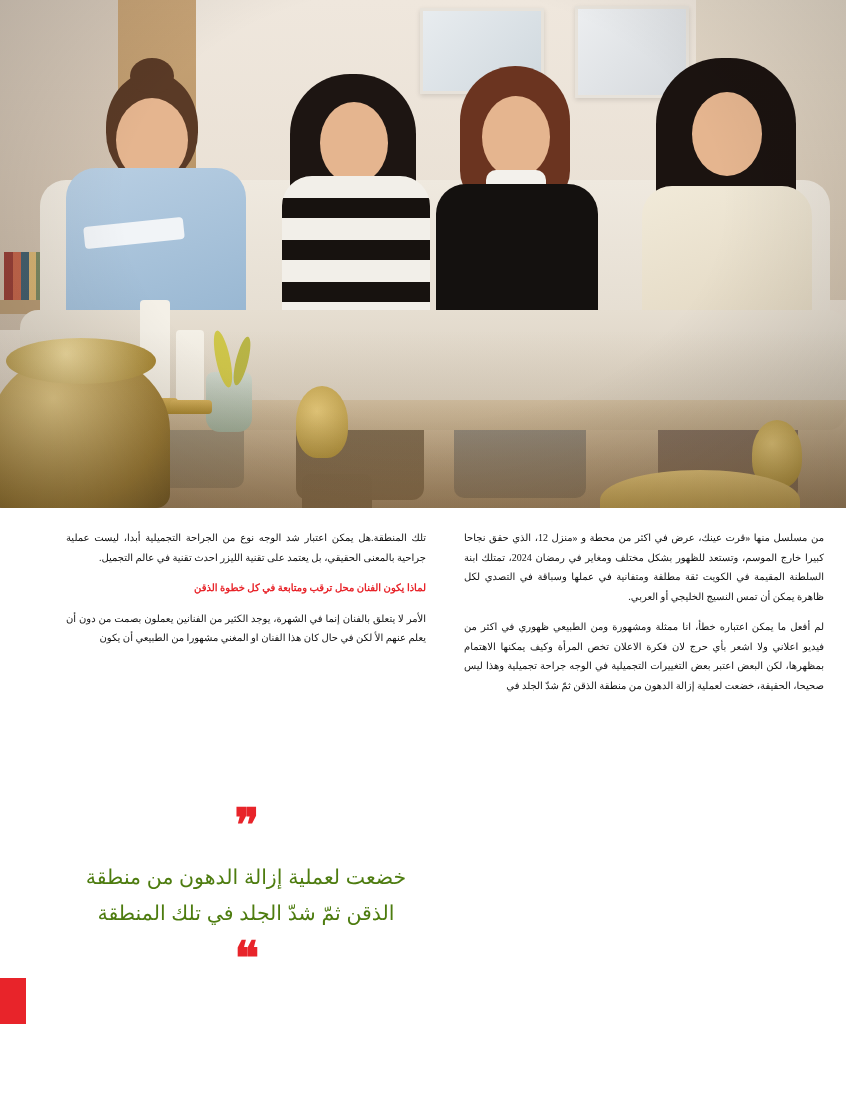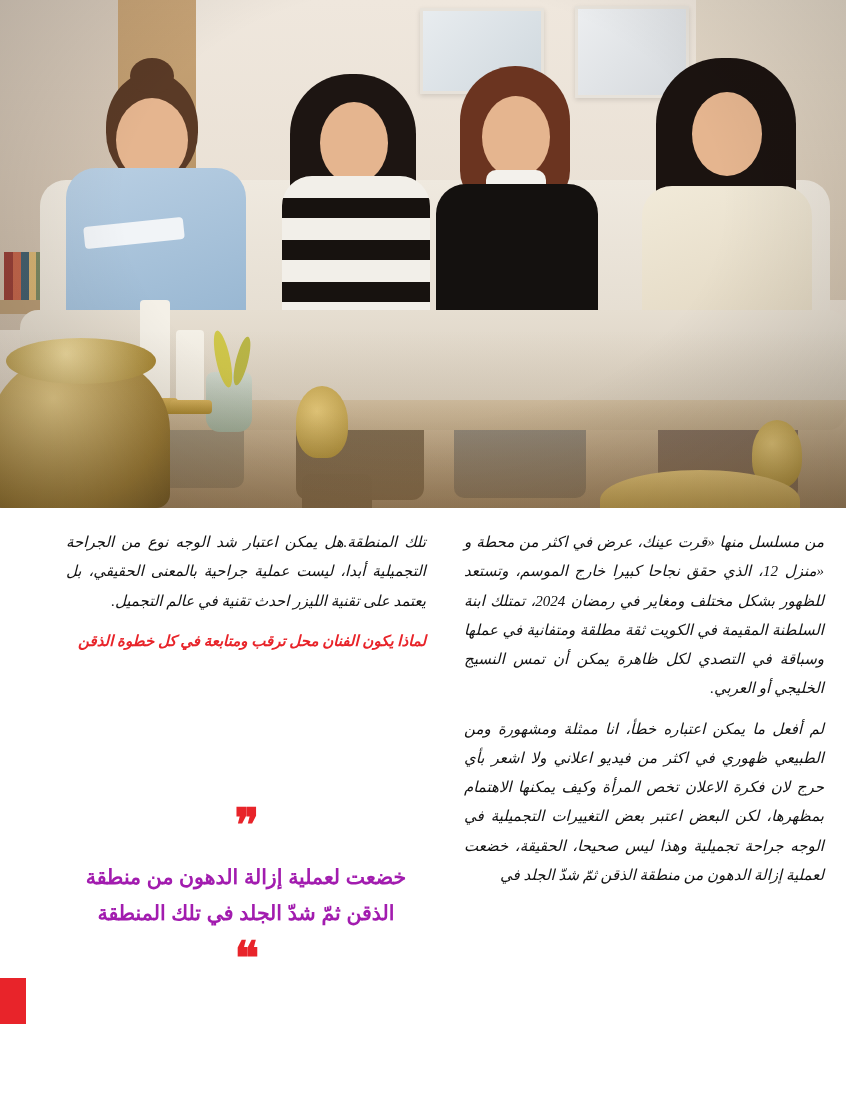--- a/index.html
+++ b/index.html
@@ -252,23 +252,22 @@
     font-family: "Liberation Serif", "DejaVu Serif", serif;
     color: #111;
     text-align: justify;
     direction: rtl;
   }
   .col-right { right: 22px; width: 360px; }
   .col-left  { left: 66px; width: 360px; }
 
   .col p {
     margin: 0 0 11px 0;
-    font-size: 15px;
+    font-size: 10px;
     line-height: 1.95;
-    font-style: italic;
   }
   .q-red {
     color: #e8242a;
     font-weight: bold;
     font-size: 13.4px;
     line-height: 1.9;
     margin: 14px 0 12px 0;
   }
 
   
@@ -287,22 +286,22 @@
     font-weight: bold;
     font-family: "Liberation Serif", serif;
     letter-spacing: -2px;
   }
   .pullquote .qmark-top { margin-bottom: 14px; }
   .pullquote .qmark-bottom { margin-top: 10px; }
   .pullquote .qtext {
     font-family: "Liberation Sans", sans-serif;
     font-size: 20.5px;
     line-height: 1.75;
-    color: #a21caf;
-    font-weight: 700;
+    color: #4d7c0f;
+    font-weight: 400;
   }
   .red-tab {
     position: absolute;
     left: 0;
     top: 978px;
     width: 26px;
     height: 46px;
     background: #e8242a;
   }
 </style>
@@ -377,20 +376,21 @@
 <div class="article">
 
   <div class="col col-right">
     <p>من مسلسل منها «قرت عينك، عرض في اكثر من محطة و «منزل 12، الذي حقق نجاحا كبيرا خارج الموسم، وتستعد للظهور بشكل مختلف ومغاير في رمضان 2024، تمتلك ابنة السلطنة المقيمة في الكويت ثقة مطلقة ومتفانية في عملها وسباقة في التصدي لكل ظاهرة يمكن أن تمس النسيج الخليجي أو العربي.</p>
     <p>لم أفعل ما يمكن اعتباره خطأ، انا ممثلة ومشهورة ومن الطبيعي ظهوري في اكثر من فيديو اعلاني ولا اشعر بأي حرج لان فكرة الاعلان تخص المرأة وكيف يمكنها الاهتمام بمظهرها، لكن البعض اعتبر بعض التغييرات التجميلية في الوجه جراحة تجميلية وهذا ليس صحيحا، الحقيقة، خضعت لعملية إزالة الدهون من منطقة الذقن ثمّ شدّ الجلد في</p>
   </div>
 
   <div class="col col-left">
     <p>تلك المنطقة.هل يمكن اعتبار شد الوجه نوع من الجراحة التجميلية أبدا، ليست عملية جراحية بالمعنى الحقيقي، بل يعتمد على تقنية الليزر احدث تقنية في عالم التجميل.</p>
     <p class="q-red">لماذا يكون الفنان محل ترقب ومتابعة في كل خطوة الذقن</p>
+    <p>الأمر لا يتعلق بالفنان إنما في الشهرة، يوجد الكثير من الفنانين يعملون بصمت من دون أن يعلم عنهم الأ لكن في حال كان هذا الفنان او المغني مشهورا من الطبيعي أن يكون</p>
   </div>
 
   <div class="pullquote">
     <div class="qmark qmark-top">❞</div>
     <div class="qtext">خضعت لعملية إزالة الدهون من منطقة الذقن ثمّ شدّ الجلد في تلك المنطقة</div>
     <div class="qmark qmark-bottom">❝</div>
   </div>
 
 </div>
 

